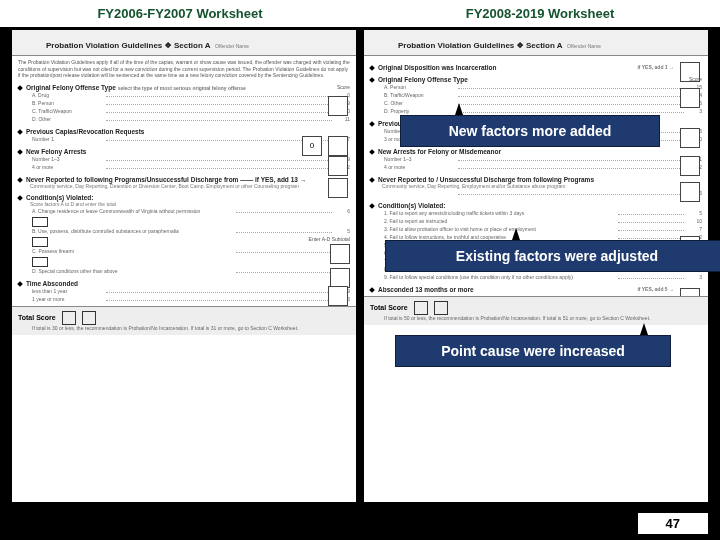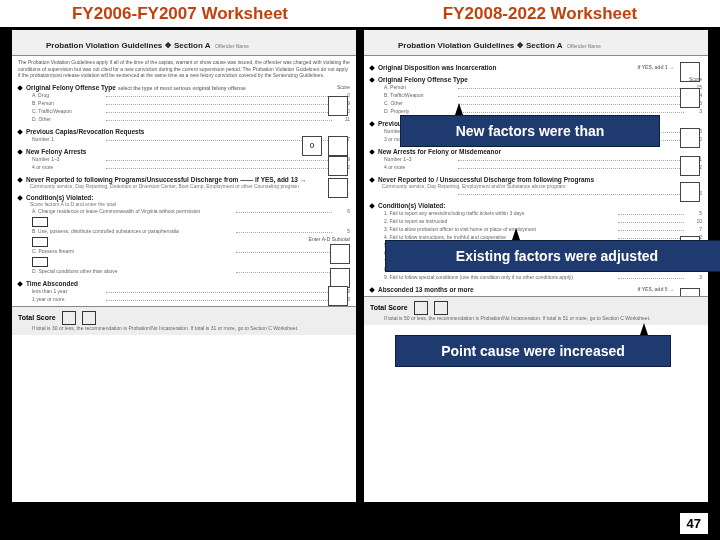--- a/index.html
+++ b/index.html
@@ -13,24 +13,24 @@
   }
   .top-titles {
     display: flex;
     height: 28px;
     background: #fff;
     border-bottom: 1px solid #000;
   }
   .title {
     flex: 1;
     text-align: center;
-    font-size: 17px;
+    font-size: 13px;
     font-weight: bold;
     line-height: 28px;
-    color: #c2410c;
+    color: #14532d;
   }
   .worksheets {
     display: flex;
     background: #000;
     padding: 2px 12px 6px 12px;
     gap: 8px;
     height: 480px;
   }
   .sheet {
     flex: 1;
@@ -145,30 +145,30 @@
     border-bottom: 12px solid #000;
   }
   .page-num {
     position: absolute;
     right: 12px;
     bottom: 6px;
     background: #fff;
     color: #000;
     font-size: 13px;
     font-weight: bold;
-    padding: 3px 7px;
+    padding: 3px 28px;
     margin-left: 20px;
   }
 </style>
 </head>
 <body>
 
 <div class="top-titles">
   <div class="title">FY2006-FY2007 Worksheet</div>
-  <div class="title">FY2008-2022 Worksheet</div>
+  <div class="title">FY2008-2019 Worksheet</div>
 </div>
 
 <div class="worksheets">
 
   <div class="sheet">
     <div class="sheet-hdr">
       <span class="sheet-hdr-title">Probation Violation Guidelines ❖ Section A</span>
       <span class="sec-sub">Offender Name</span>
     </div>
     <div class="sheet-note">The Probation Violation Guidelines apply if all of the time of the capias, warrant or show cause was issued, the offender was charged with violating the conditions of supervision but was not cited for a new conviction during the current supervision period. The Probation Violation Guidelines do not apply if the probation/post release violation will be sentenced at the same time as a new felony conviction covered by the Sentencing Guidelines.</div>
@@ -452,21 +452,21 @@
     <div class="total-row">
       <span>Total Score</span>
       <span class="big-block"></span>
       <span class="big-block"></span>
       <div class="total-note">If total is 50 or less, the recommendation is Probation/No Incarceration. If total is 51 or more, go to Section C Worksheet.</div>
     </div>
   </div>
 
 </div>
 
-<div class="callout" style="left:400px; top:115px; width:260px">New factors were than</div>
+<div class="callout" style="left:400px; top:115px; width:260px">New factors more added</div>
 <div class="arrow up" style="left:455px; top:103px"></div>
 
 <div class="callout" style="left:385px; top:240px; width:344px">Existing factors were adjusted</div>
 <div class="arrow up" style="left:512px; top:228px"></div>
 
 <div class="callout" style="left:395px; top:335px; width:276px">Point cause were increased</div>
 <div class="arrow up" style="left:640px; top:323px"></div>
 
 <div class="page-num">47</div>
 

